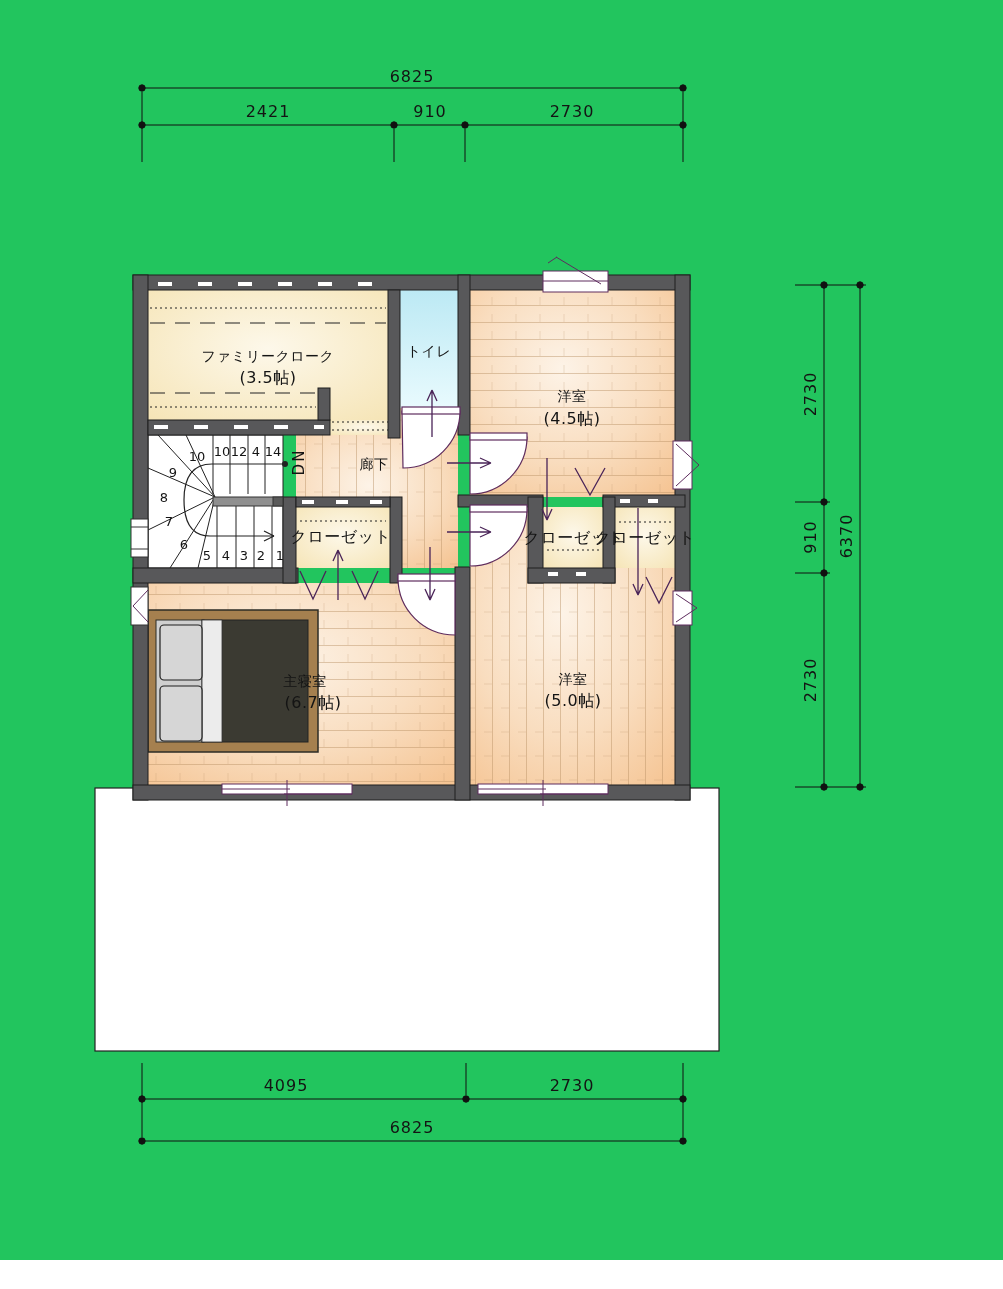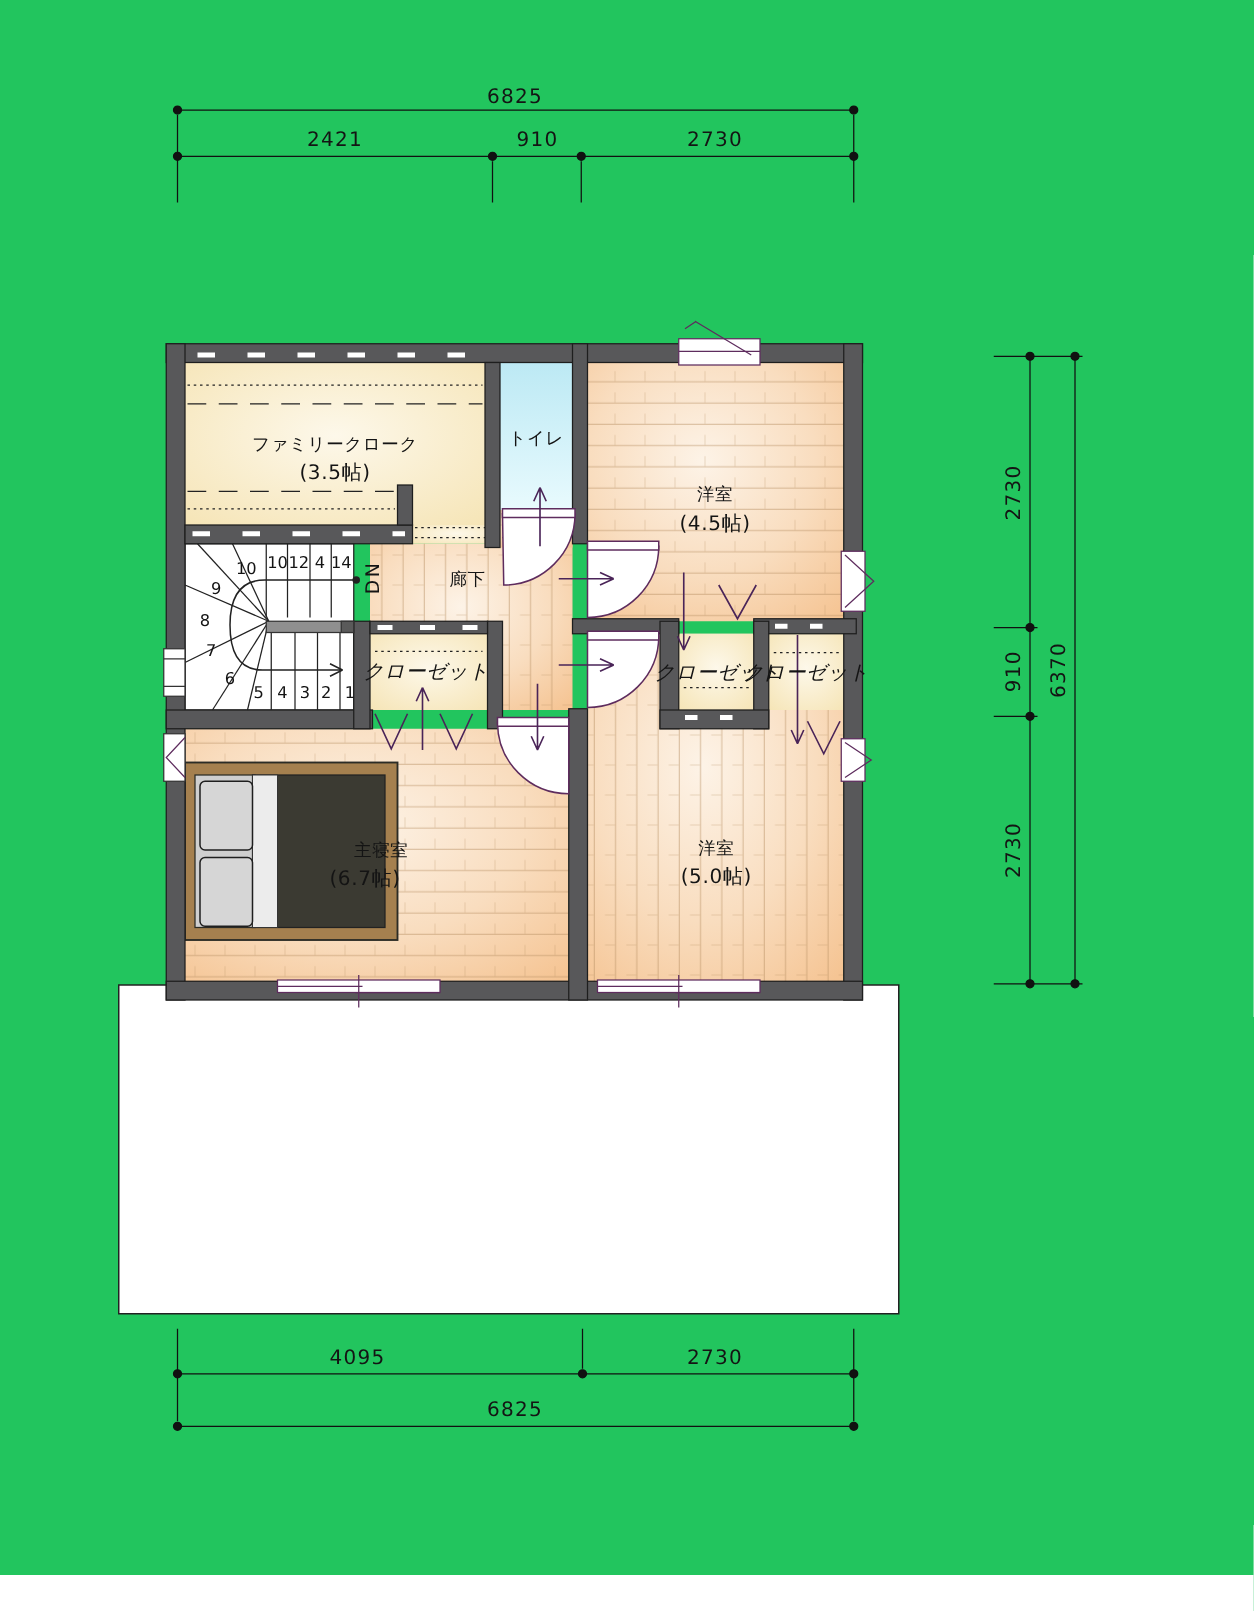--- a/index.html
+++ b/index.html
@@ -3,21 +3,21 @@
 <meta charset="utf-8">
 <style>
   html,body{margin:0;padding:0;background:#ffffff;}
   #canvas{position:relative;width:1003px;height:1260px;background:#22c55e;overflow:hidden;
           font-family:"DejaVu Sans","Liberation Sans",sans-serif;}
   #drawing{position:absolute;left:0;top:0;}
   .lbl{position:absolute;transform:translate(-50%,-50%);white-space:nowrap;color:#141414;
        font-size:14px;line-height:1;letter-spacing:0.5px;}
   .lbl.size{font-size:16px;}
   .lbl.dim{font-size:16px;letter-spacing:1px;}
-  .lbl.closet{font-size:16px;font-style:italic;}
+  .lbl.closet{font-size:16px;}
   .lbl.num{font-size:13px;letter-spacing:0;}
   .lbl.rot{transform:translate(-50%,-50%) rotate(-90deg);}
   .lbl.dn{font-size:15px;letter-spacing:2px;}
 </style>
 </head>
 <body>
 
 <div id="canvas">
 
 <svg id="drawing" width="1003" height="1289" viewBox="0 0 1003 1289">
@@ -252,21 +252,21 @@
 <div class="lbl size" style="left:268px;top:378px">(3.5帖)</div>
 <div class="lbl" style="left:429px;top:351px">トイレ</div>
 <div class="lbl" style="left:572px;top:396px">洋室</div>
 <div class="lbl size" style="left:572px;top:419px">(4.5帖)</div>
 <div class="lbl" style="left:374px;top:464px">廊下</div>
 <div class="lbl dn rot" style="left:299px;top:462px">DN</div>
 <div class="lbl closet" style="left:341px;top:537px">クローゼット</div>
 <div class="lbl closet" style="left:574px;top:538px">クローゼット</div>
 <div class="lbl closet" style="left:645px;top:538px">クローゼット</div>
 <div class="lbl" style="left:305px;top:681px">主寝室</div>
-<div class="lbl size" style="left:292px;top:703px">(6.7帖)</div>
+<div class="lbl size" style="left:313px;top:703px">(6.7帖)</div>
 <div class="lbl" style="left:573px;top:679px">洋室</div>
 <div class="lbl size" style="left:573px;top:701px">(5.0帖)</div>
 
 <div class="lbl num" style="left:280px;top:555px">1</div>
 <div class="lbl num" style="left:261px;top:555px">2</div>
 <div class="lbl num" style="left:244px;top:555px">3</div>
 <div class="lbl num" style="left:226px;top:555px">4</div>
 <div class="lbl num" style="left:207px;top:555px">5</div>
 <div class="lbl num" style="left:184px;top:544px">6</div>
 <div class="lbl num" style="left:169px;top:521px">7</div>

